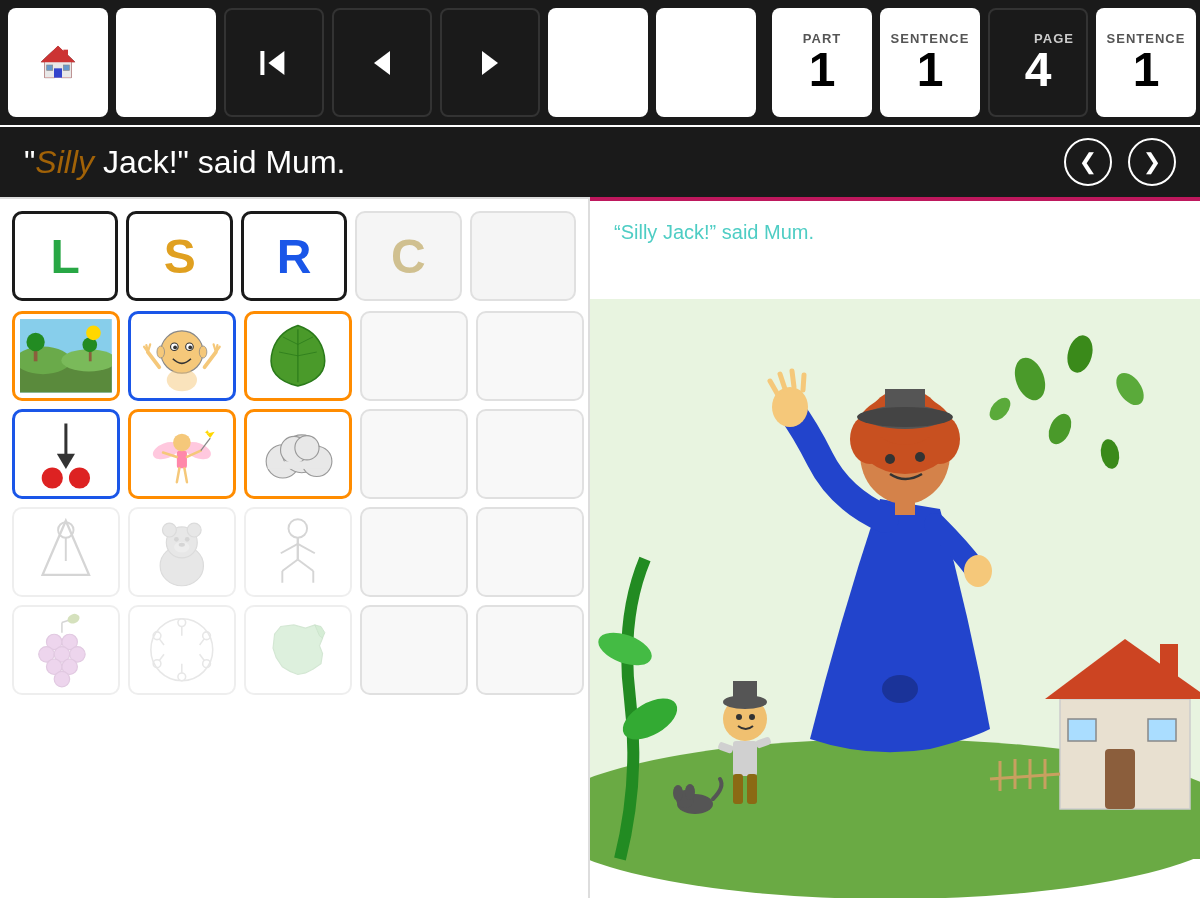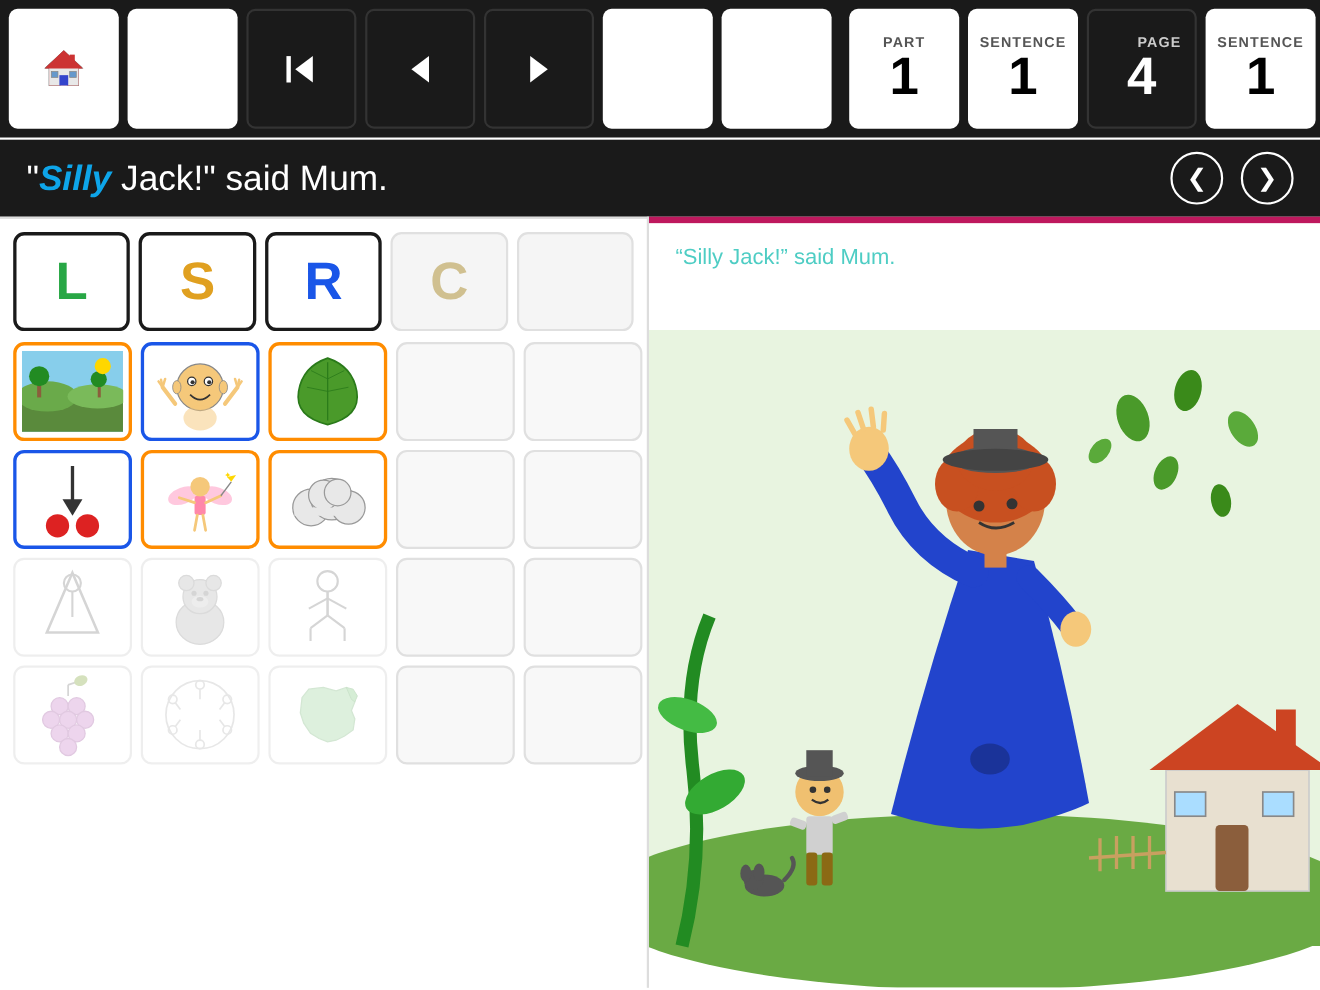--- a/index.html
+++ b/index.html
@@ -91,23 +91,23 @@
       padding: 0 24px;
       font-size: 32px;
       font-weight: 400;
       justify-content: space-between;
       margin-top: 2px;
     }
     .sentence-text {
       flex: 1;
     }
     .sentence-text .highlight {
-      color: #0ea5e9;
+      color: #a16207;
       font-style: italic;
-      font-weight: bold;
+      font-weight: normal;
     }
     .sentence-nav-btns {
       display: flex;
       gap: 16px;
     }
     .circle-btn {
       width: 48px;
       height: 48px;
       border-radius: 50%;
       border: 2px solid #fff;
@@ -192,21 +192,21 @@
       width: 90%;
       height: 90%;
       object-fit: contain;
     }
 
     
     .right-panel {
       flex: 1;
       display: flex;
       flex-direction: column;
-      border-top: 6px solid #be185d;
+      border-top: 4px solid #be185d;
       overflow: hidden;
     }
     .story-text-area {
       padding: 20px 24px 10px;
       background: #fff;
     }
     .story-title {
       color: #4ecdc4;
       font-size: 20px;
       font-weight: 500;

